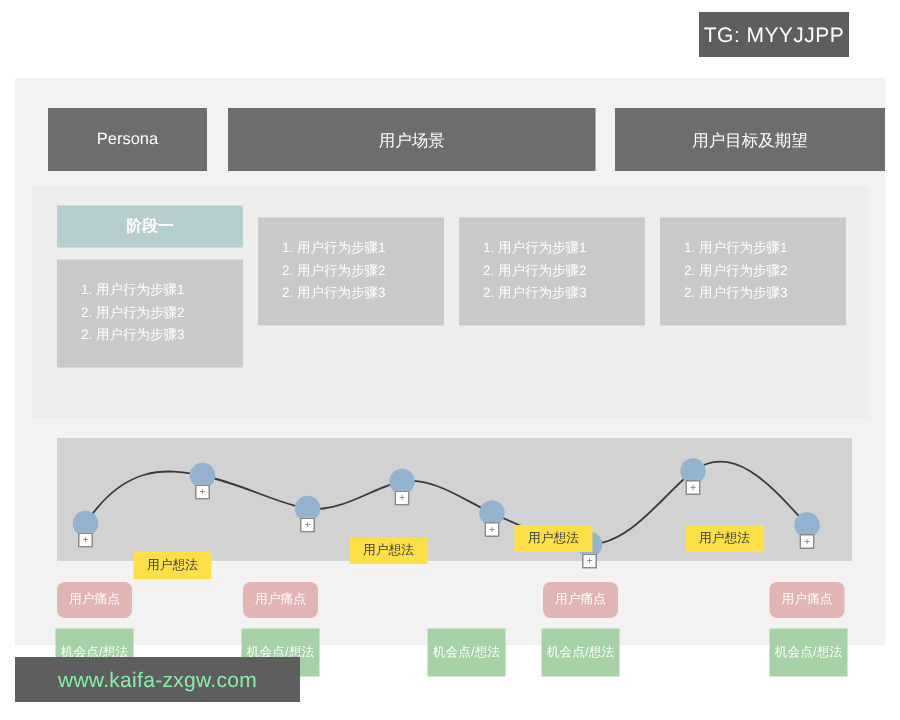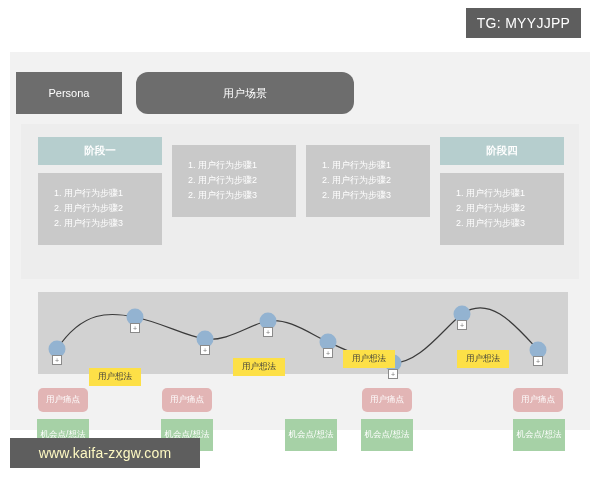--- a/index.html
+++ b/index.html
@@ -13,21 +13,21 @@
     font-family: "Liberation Sans", "DejaVu Sans", sans-serif;
     overflow: hidden;
     position: relative;
   }
 
   
   .tg-badge {
     position: absolute;
     top: 8px;
     left: 466px;
-    width: 115px;
+    width: 100px;
     height: 30px;
     background: #5e5e5e;
     color: #ffffff;
     font-size: 14px;
     display: flex;
     align-items: center;
     justify-content: center;
     letter-spacing: 0.3px;
   }
 
@@ -37,40 +37,40 @@
     left: 10px;
     top: 52px;
     width: 580px;
     height: 378px;
     background: #f2f2f2;
   }
 
   
   .header-row {
     position: absolute;
-    left: 6px;
+    left: 22px;
     top: 20px;
     width: 558px;
     height: 42px;
     text-align: right;
   }
   .header-box {
     position: absolute;
     top: 0;
     height: 42px;
     background: #6d6d6d;
     color: #ffffff;
     font-size: 11px;
     display: flex;
     align-items: center;
     justify-content: center;
     box-sizing: border-box;
   }
   .hb-0 { left: 0px;   width: 106px; }
-  .hb-1 { left: 120px; width: 218px; border-radius: 12px; }
+  .hb-1 { left: 120px; width: 245px; }
   .hb-2 { left: 378px; width: 180px; }
 
   
   .stage-block {
     position: absolute;
     left: 11px;
     top: 72px;
     width: 558px;
     height: 155px;
     background: #ededed;
@@ -190,38 +190,39 @@
   }
 
   
   .watermark {
     position: absolute;
     left: 10px;
     top: 438px;
     width: 190px;
     height: 30px;
     background: #5e5e5e;
-    color: #fef9c3;
+    color: #86efac;
     font-size: 14px;
     display: flex;
     align-items: center;
     justify-content: center;
     letter-spacing: 0.2px;
   }
 </style>
 </head>
 <body>
 
 <div class="tg-badge">TG: MYYJJPP</div>
 
 <div class="canvas">
 
   <div class="header-row">
     <div class="header-box hb-0">Persona</div>
     <div class="header-box hb-1">用户场景</div>
+    <div class="header-box hb-2">用户目标及期望</div>
   </div>
 
   <div class="stage-block">
 
     <div class="stage-col sc-0">
       <div class="stage-title">阶段一</div>
       <div class="stage-card">
         <div class="step-line">1. 用户行为步骤1</div>
         <div class="step-line">2. 用户行为步骤2</div>
         <div class="step-line">2. 用户行为步骤3</div>
@@ -238,21 +239,20 @@
 
     <div class="stage-col sc-2">
       <div class="stage-card">
         <div class="step-line">1. 用户行为步骤1</div>
         <div class="step-line">2. 用户行为步骤2</div>
         <div class="step-line">2. 用户行为步骤3</div>
       </div>
     </div>
 
     <div class="stage-col sc-3">
-      <div class="stage-title">阶段四</div>
       <div class="stage-card">
         <div class="step-line">1. 用户行为步骤1</div>
         <div class="step-line">2. 用户行为步骤2</div>
         <div class="step-line">2. 用户行为步骤3</div>
       </div>
     </div>
 
   </div>
 
   <div class="curve-block">

